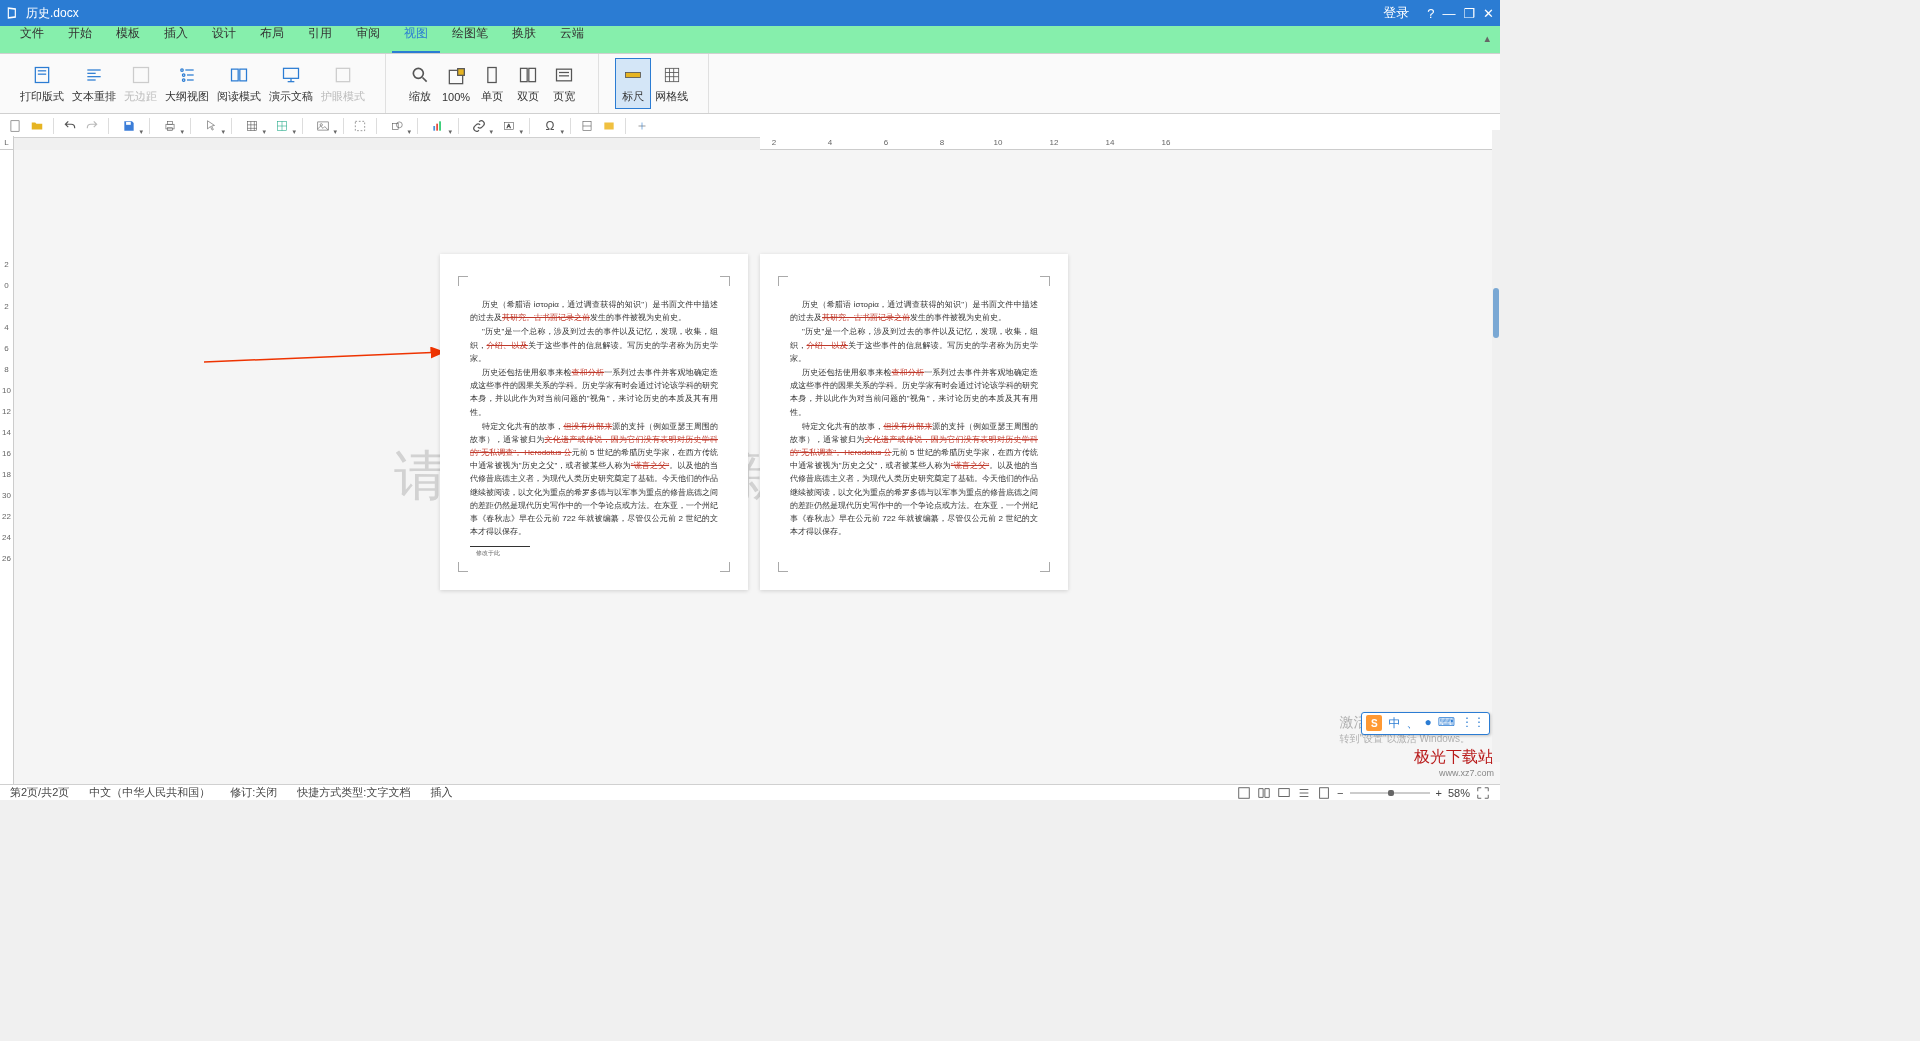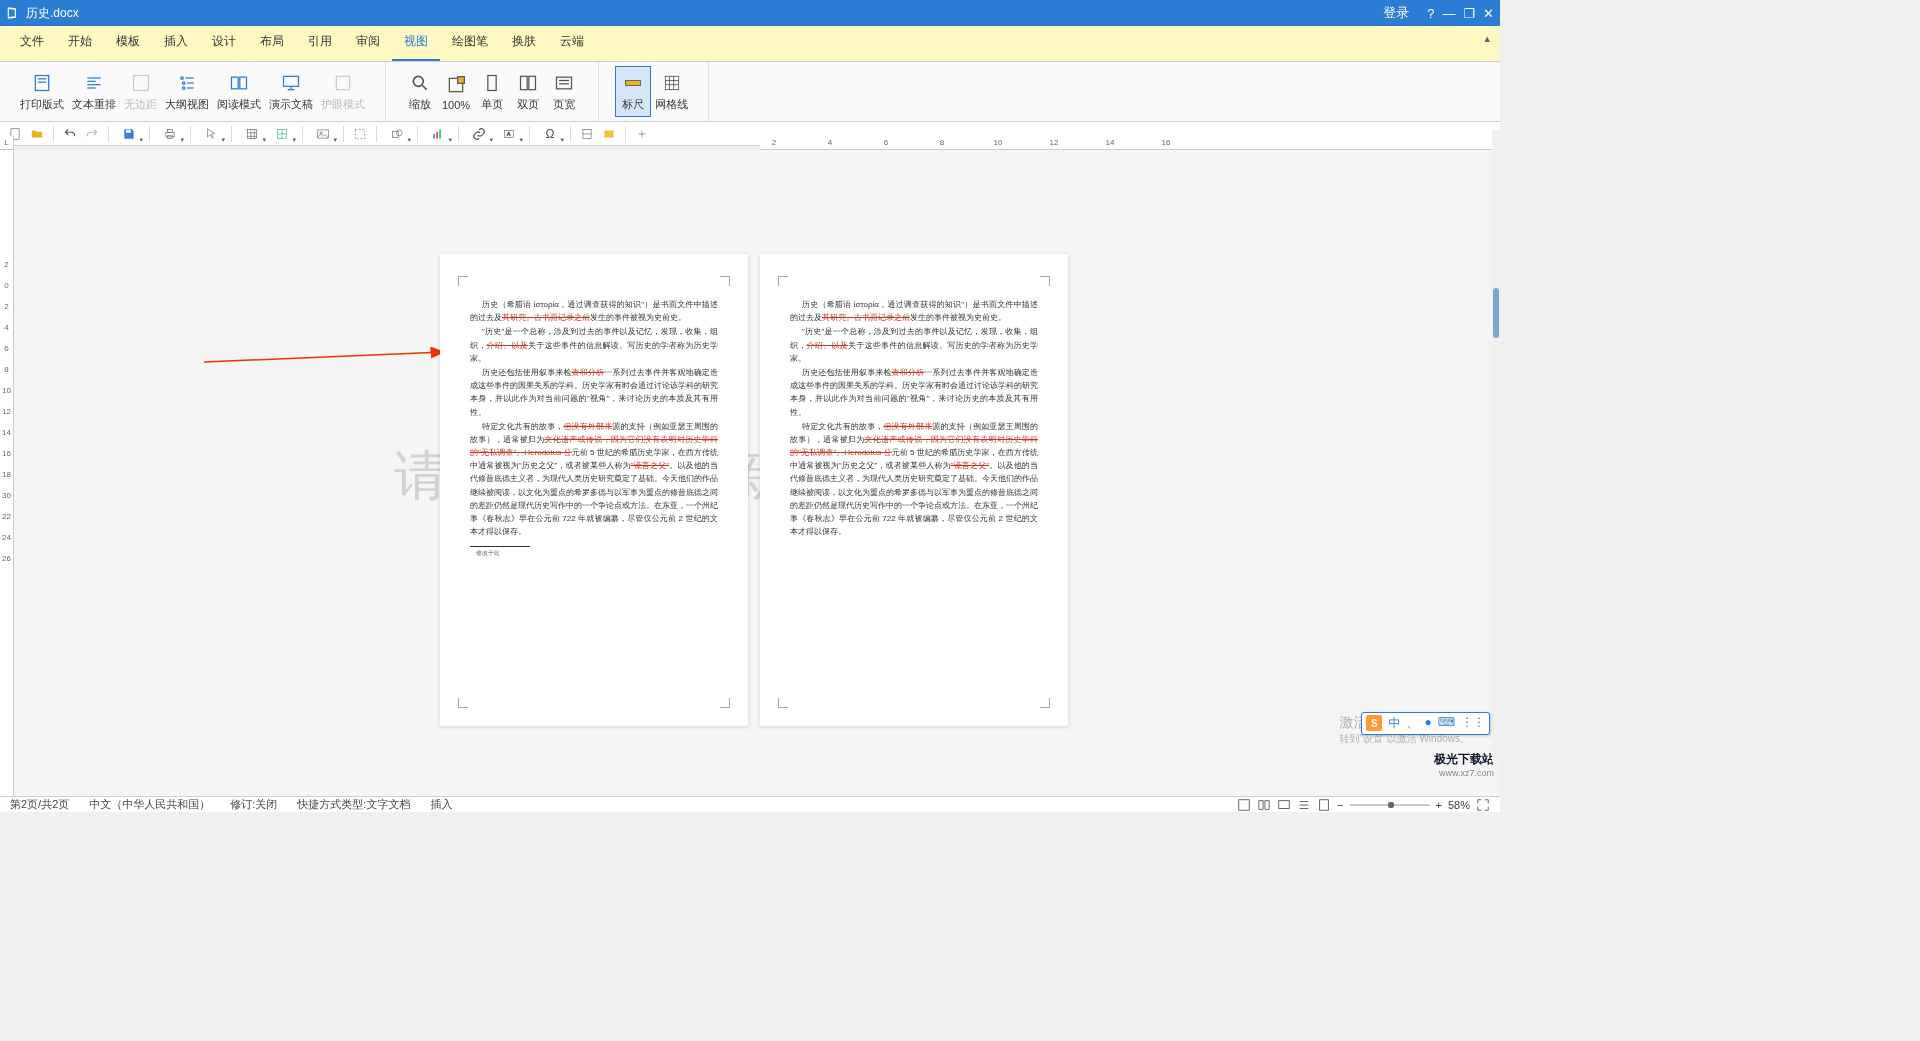--- a/index.html
+++ b/index.html
@@ -8,21 +8,21 @@
 
 .titlebar { background: #2b7cd3; height: 26px; display: flex; align-items: center; color: #fff; font-size: 12px; padding: 12px 6px; }
 .titlebar .app-icon { width: 14px; height: 14px; margin-right: 6px; display: inline-block; }
 .titlebar .app-icon svg { width: 14px; height: 14px; fill: #fff; }
 .titlebar .spacer { flex: 1; }
 .titlebar .win-btns { display: flex; gap: 8px; align-items: center; }
 .titlebar .login { margin-right: 10px; }
 .titlebar .win-btn { cursor: pointer; font-size: 13px; }
 
 
-.menubar { background: #fef9c3; height: 36px; display: flex; align-items: flex-end; border-bottom: 1px solid #d0d0d0; padding-left: 8px; position: relative; }
+.menubar { background: #86efac; height: 28px; display: flex; align-items: flex-end; border-bottom: 1px solid #d0d0d0; padding-left: 8px; position: relative; }
 .menubar .mitem { padding: 4px 12px 5px; font-size: 12px; color: #333; cursor: pointer; }
 .menubar .mitem.active { color: #2b7cd3; border-bottom: 2px solid #2b7cd3; padding-bottom: 9px; }
 .menubar .collapse { position: absolute; right: 10px; top: 6px; font-size: 11px; color: #666; }
 
 
 .ribbon { background: #fafafa; height: 60px; border-bottom: 1px solid #d0d0d0; display: flex; align-items: stretch; }
 .rgroup { display: flex; border-right: 1px solid #e0e0e0; padding: 4px 16px; }
 .rbtn { display: flex; flex-direction: column; align-items: center; justify-content: center; padding: 2px 4px; font-size: 11px; color: #333; cursor: pointer; min-width: 36px; }
 .rbtn.disabled { color: #bbb; }
 .rbtn .ricon { width: 24px; height: 24px; display: flex; align-items: center; justify-content: center; margin-bottom: 2px; }
@@ -44,21 +44,21 @@
 .hruler { position: absolute; top: 136px; left: 760px; right:0; height: 14px; background: #fff; border-bottom: 1px solid #ccc; font-size: 8px; color: #666; display:flex; align-items:center; overflow:hidden;}
 .hruler .tick { width:28px; text-align:center; flex-shrink:0;}
 
 
 .vruler { position: absolute; top: 150px; left: 0; width: 14px; bottom: 16px; background: #fff; border-right: 1px solid #ccc; font-size: 8px; color: #666; display: flex; flex-direction: column; align-items: center; padding-top: 110px;}
 .vruler .vtick { height: 21px; }
 
 
 .canvas { position: absolute; top: 150px; left: 14px; right: 0; bottom: 16px; background: #f5f5f5; overflow: hidden; }
 .pages { position: relative; width: 100%; height: 100%; }
-.page { position: absolute; background: #fff; box-shadow: 0 1px 4px rgba(0,0,0,0.15); width: 308px; height: 472px; padding: 44px 30px 30px 30px; font-size: 8px; line-height: 1.65; color: #333; }
+.page { position: absolute; background: #fff; box-shadow: 0 1px 4px rgba(0,0,0,0.15); width: 308px; height: 336px; padding: 44px 30px 30px 30px; font-size: 8px; line-height: 1.65; color: #333; }
 .page.p1 { left: 426px; top: 104px; }
 .page.p2 { left: 746px; top: 104px; }
 .page p { text-indent: 1.5em; margin-bottom: 1px; text-align: justify; }
 .page .st { color: #c0392b; text-decoration: line-through; }
 .page .footnote-sep { width: 60px; border-top: 1px solid #333; margin-top: 8px; margin-bottom: 2px;}
 .page .footnote { font-size: 6px; color: #666; text-indent: 1em; }
 .corner { position:absolute; width:10px; height:10px; border-color:#aaa; }
 .corner.tl { top:22px; left:18px; border-left:1px solid #aaa; border-top:1px solid #aaa; }
 .corner.tr { top:22px; right:18px; border-right:1px solid #aaa; border-top:1px solid #aaa; }
 .corner.bl { bottom:18px; left:18px; border-left:1px solid #aaa; border-bottom:1px solid #aaa; }
@@ -69,25 +69,25 @@
 
 
 .arrow { position: absolute; top: 194px; left: 190px; pointer-events:none; }
 
 
 .activate { position: absolute; right: 30px; bottom: 50px; color: #b0b0b0; font-size: 14px; text-align: left; }
 .activate .sub { font-size: 10px; }
 
 
 .site-wm { position: absolute; right: 6px; bottom: 18px; font-size: 10px; color: #2b7cd3; display:flex; flex-direction:column; align-items:flex-end;}
-.site-wm .logo-text{font-size:12px; font-weight:bold; color:#0f172a;}
+.site-wm .logo-text{font-size:16px; font-weight:normal; color:#b91c1c;}
 .site-wm .url{font-size:9px;color:#888;}
 
 
-.statusbar { position: absolute; bottom: 0; left: 0; right: 0; height: 16px; background: #fff; border-top: 1px solid #d0d0d0; display: flex; align-items: center; font-size: 11px; color: #444; padding: 0 10px; gap: 20px; }
+.statusbar { position: absolute; bottom: 12px; left: 0; right: 0; height: 16px; background: #fff; border-top: 1px solid #d0d0d0; display: flex; align-items: center; font-size: 11px; color: #444; padding: 0 10px; gap: 20px; }
 .statusbar .spacer { flex: 1; }
 .statusbar .zgrp { display:flex; align-items:center; gap:6px; }
 .statusbar .vicon { width:14px;height:14px; display:flex;align-items:center;justify-content:center;}
 .statusbar .slider { width:80px;height:2px;background:#ccc;position:relative;}
 .statusbar .slider::after{content:"";width:6px;height:6px;background:#666;position:absolute;left:38px;top:-2px;border-radius:2px;}
 
 
 .ime { position:absolute; right:10px; top:712px; background:#fff; border:1px solid #2b7cd3; border-radius:3px; padding:2px 4px; display:flex; gap:6px; font-size:12px; color:#2b7cd3; box-shadow:1px 1px 3px rgba(0,0,0,0.2);}
 .ime .sogou{width:16px;height:16px;background:#ff9933;border-radius:2px;display:flex;align-items:center;justify-content:center;color:#fff;font-size:10px;font-weight:bold;}
 

